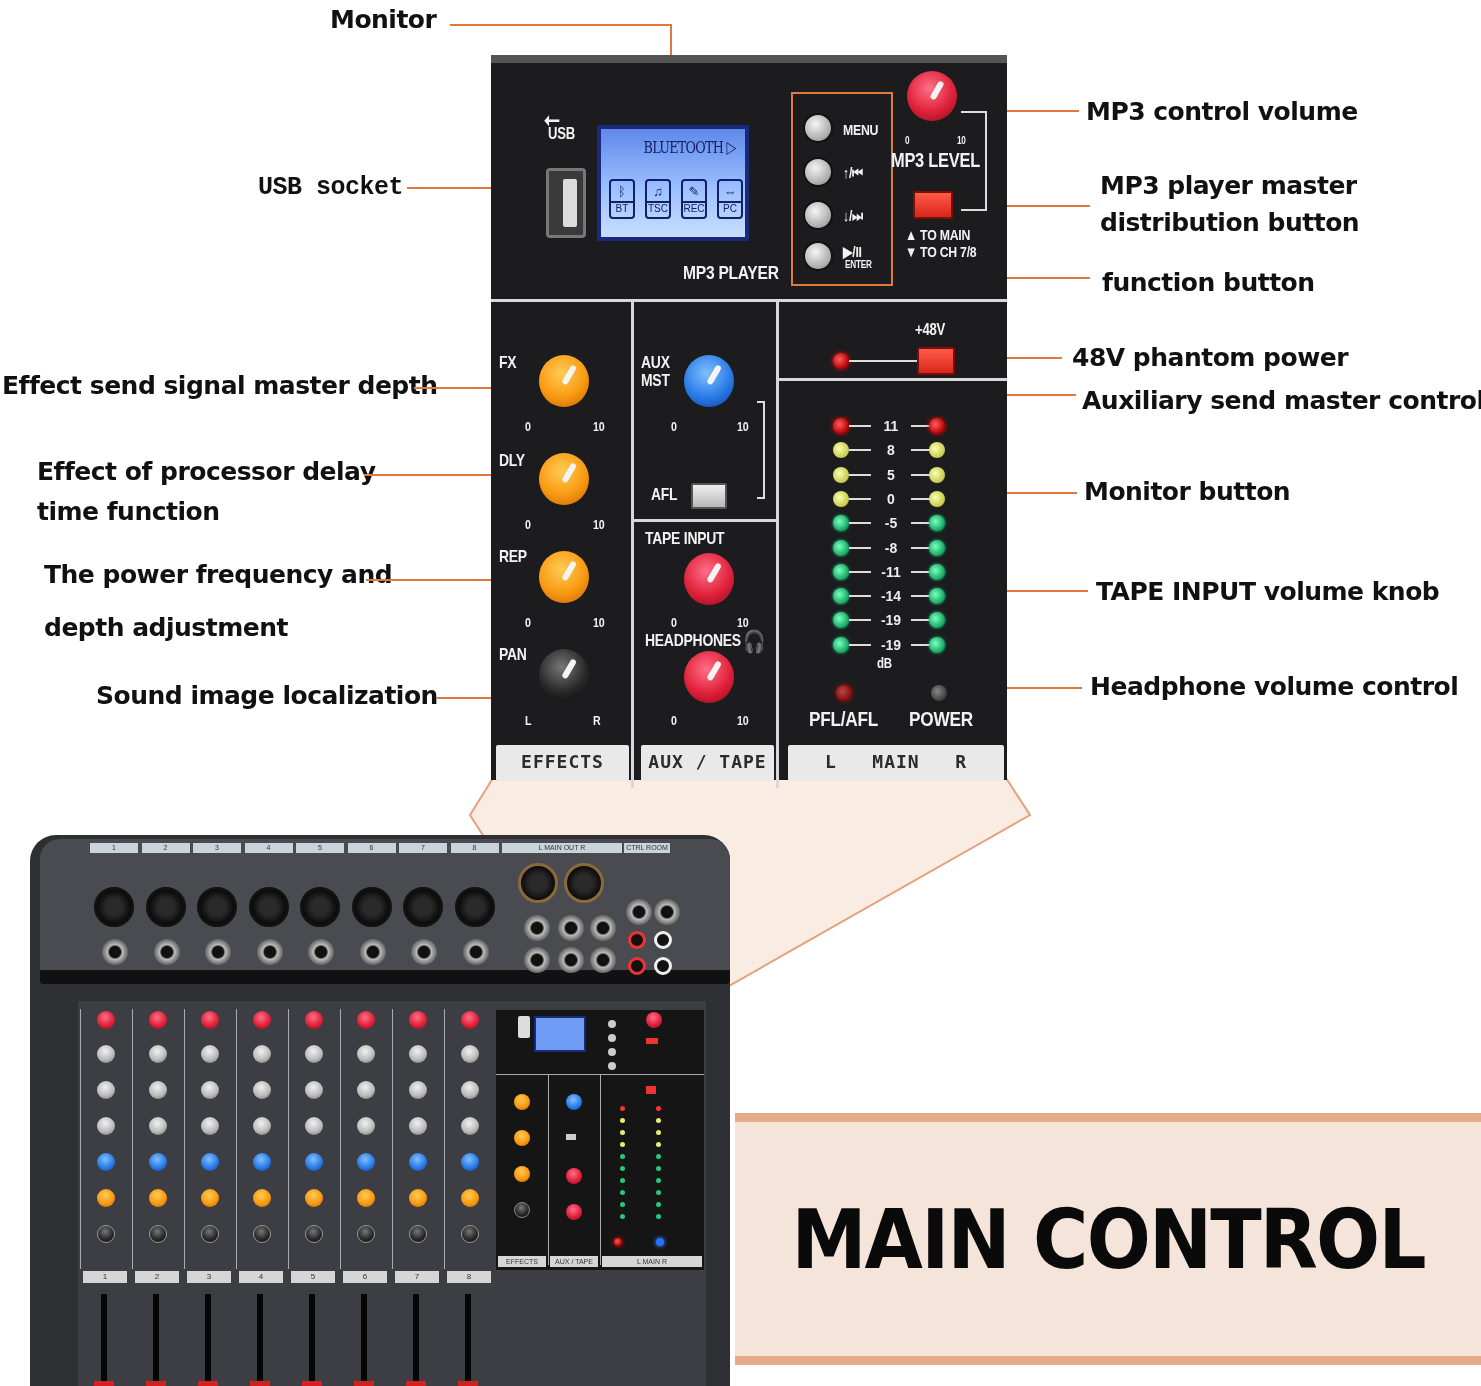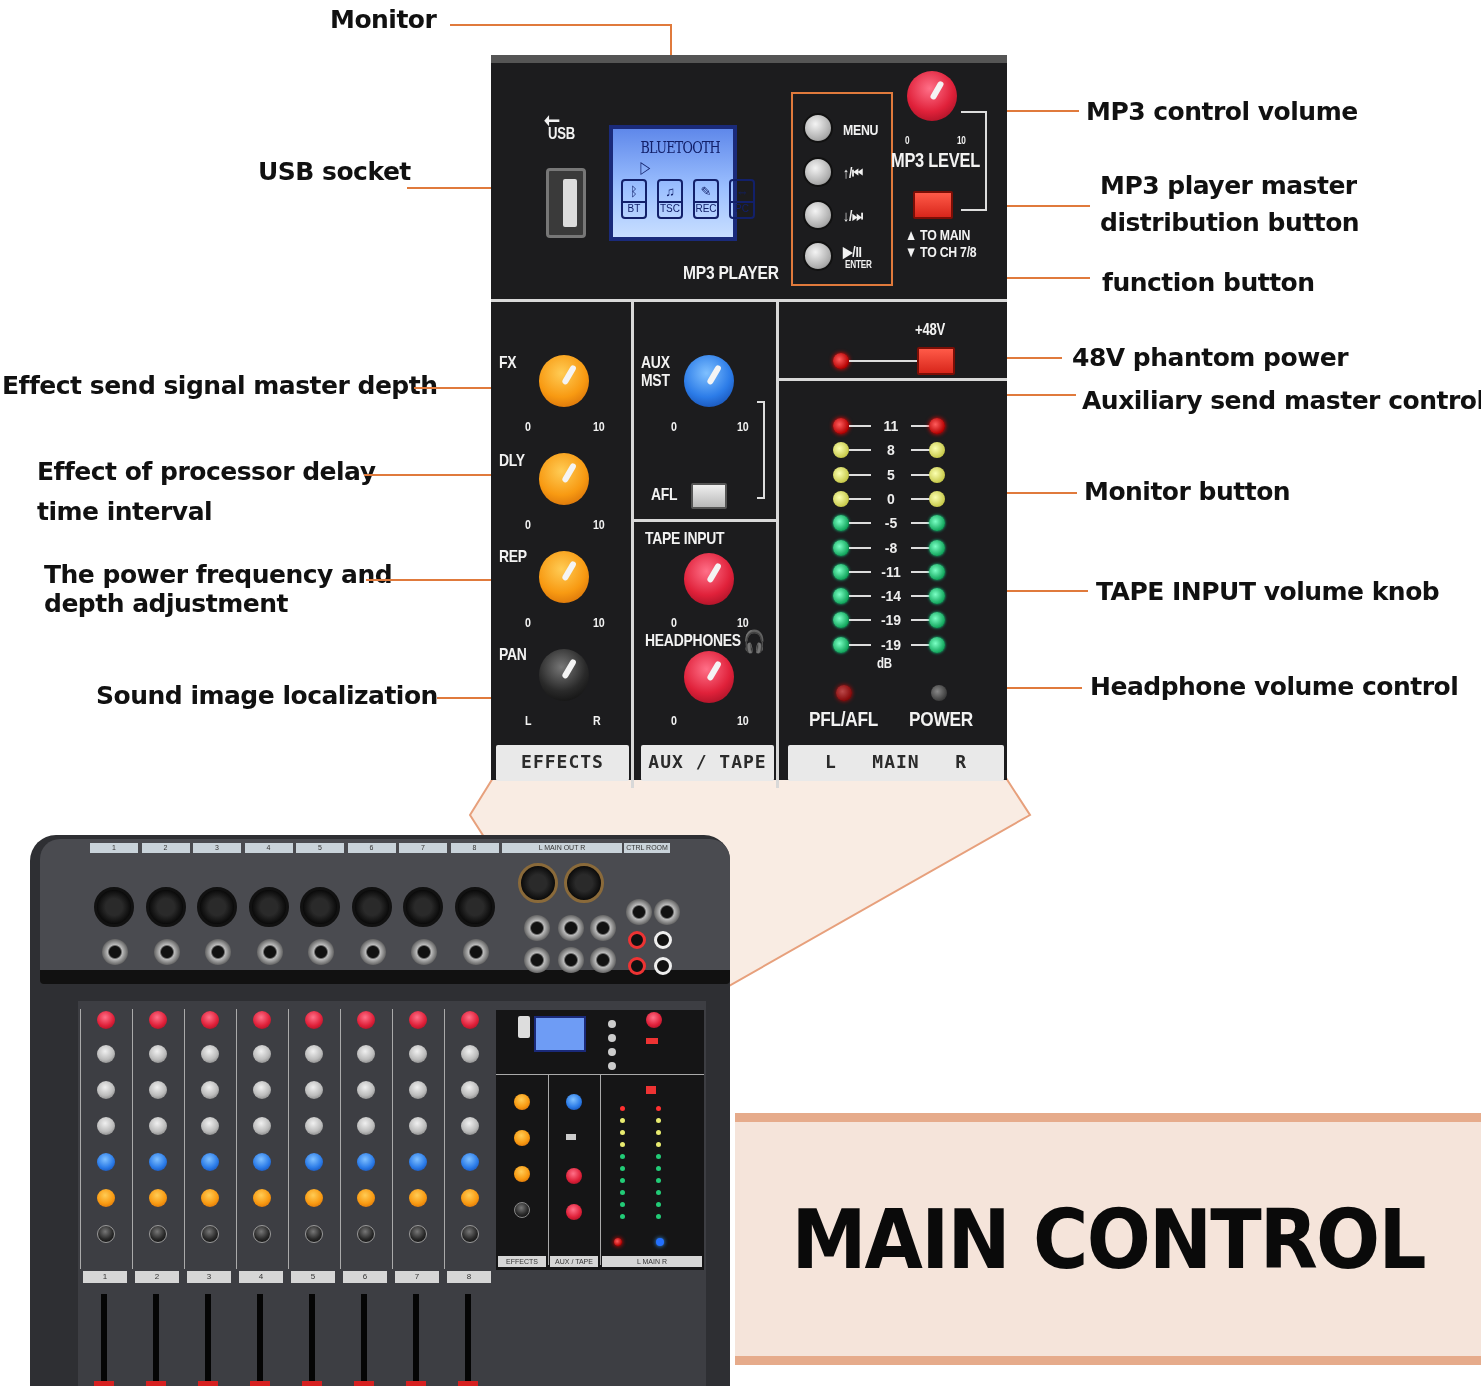--- a/index.html
+++ b/index.html
@@ -11,21 +11,21 @@
 
   
   #panel { position: absolute; left: 491px; top: 55px; width: 516px; height: 725px; background: #1c1c1e; border-top: 8px solid #555; }
   .divider-h { position: absolute; background: #d8d8d8; height: 3px; }
   .divider-v { position: absolute; background: #d8d8d8; width: 3px; }
   .ptxt { position: absolute; color: #f2f2f2; font-family: "Liberation Sans", sans-serif; font-weight: bold; font-size: 17px; transform: scaleX(0.82); transform-origin: left top; white-space: nowrap; letter-spacing: -0.3px; }
   .small { font-size: 13px; }
   .section-label { position: absolute; background: #e9e9e9; color: #2b2b2b; font-family: "DejaVu Sans Mono", monospace; font-weight: bold; font-size: 18px; text-align: center; line-height: 34px; height: 36px; border-radius: 2px; letter-spacing: 1px; }
 
   
-  #lcd { position: absolute; left: 118px; top: 62px; width: 128px; height: 116px; background: linear-gradient(180deg,#5f88ea 0%,#9cc0ff 55%,#c8deff 100%); border: 4px solid #1a2a7a; }
+  #lcd { position: absolute; left: 106px; top: 62px; width: 152px; height: 116px; background: linear-gradient(180deg,#5f88ea 0%,#9cc0ff 55%,#c8deff 100%); border: 4px solid #1a2a7a; }
   #lcd .lcd-title { position: absolute; right: 10px; top: 8px; font-family: "DejaVu Serif", serif; font-size: 17px; color: #12206a; transform: scaleX(0.75); transform-origin: right top; letter-spacing: -1px; }
   .lcd-icon { position: absolute; top: 50px; width: 26px; height: 40px; border: 2px solid #12206a; border-radius: 4px; color: #12206a; font-size: 10px; font-family: "Liberation Sans", sans-serif; text-align: center; }
   .lcd-icon .g { display:block; height: 22px; line-height: 22px; font-size: 13px; border-bottom: 2px solid #12206a; }
 
   
   #usb-port { position: absolute; left: 55px; top: 105px; width: 40px; height: 70px; background: #3a3a3a; border: 3px solid #777; border-radius: 4px; }
   #usb-port .tongue { position: absolute; left: 14px; top: 8px; width: 14px; height: 48px; background: #dcdcdc; border-radius: 2px; }
 
   .round-btn { position: absolute; width: 30px; height: 30px; border-radius: 50%; background: radial-gradient(circle at 40% 35%, #f4f4f4, #a9a9a9 70%, #666); border: 2px solid #111; }
 
@@ -78,32 +78,32 @@
 <body>
 
 <svg id="zoom-wedge" viewBox="0 0 1481 1386">
   <polygon points="493,778 1006,778 1030,815 655,1028 606,1028 470,815" fill="#f2d5c2" fill-opacity="0.45" stroke="#e7a07c" stroke-width="2"></polygon>
 </svg>
 
 <div class="callout" style="left:330px;top:0px;">Monitor</div>
 <div class="leader" style="left:450px;top:24px;width:222px;"></div>
 <div class="leader-v" style="left:670px;top:24px;height:86px;"></div>
 
-<div class="callout" style="left:258px;top:152px;">USB socket</div>
+<div class="callout" style="left:258px;top:168px;font-family:Liberation Mono, monospace;">USB socket</div>
 <div class="leader" style="left:407px;top:187px;width:130px;"></div>
 
 <div class="callout" style="left:2px;top:366px;">Effect send signal master depth</div>
 <div class="leader" style="left:414px;top:387px;width:100px;"></div>
 
 <div class="callout" style="left:37px;top:452px;">Effect of processor delay</div>
-<div class="callout" style="left:37px;top:492px;">time interval</div>
+<div class="callout" style="left:37px;top:492px;">time function</div>
 <div class="leader" style="left:364px;top:474px;width:150px;"></div>
 
 <div class="callout" style="left:44px;top:555px;">The power frequency and</div>
-<div class="callout" style="left:44px;top:584px;">depth adjustment</div>
+<div class="callout" style="left:44px;top:608px;">depth adjustment</div>
 <div class="leader" style="left:366px;top:579px;width:150px;"></div>
 
 <div class="callout" style="left:96px;top:676px;">Sound image localization</div>
 <div class="leader" style="left:437px;top:697px;width:80px;"></div>
 
 <div class="callout" style="left:1086px;top:92px;">MP3 control volume</div>
 <div class="leader" style="left:985px;top:110px;width:94px;"></div>
 
 <div class="callout" style="left:1100px;top:166px;">MP3 player master</div>
 <div class="callout" style="left:1100px;top:203px;">distribution button</div>

